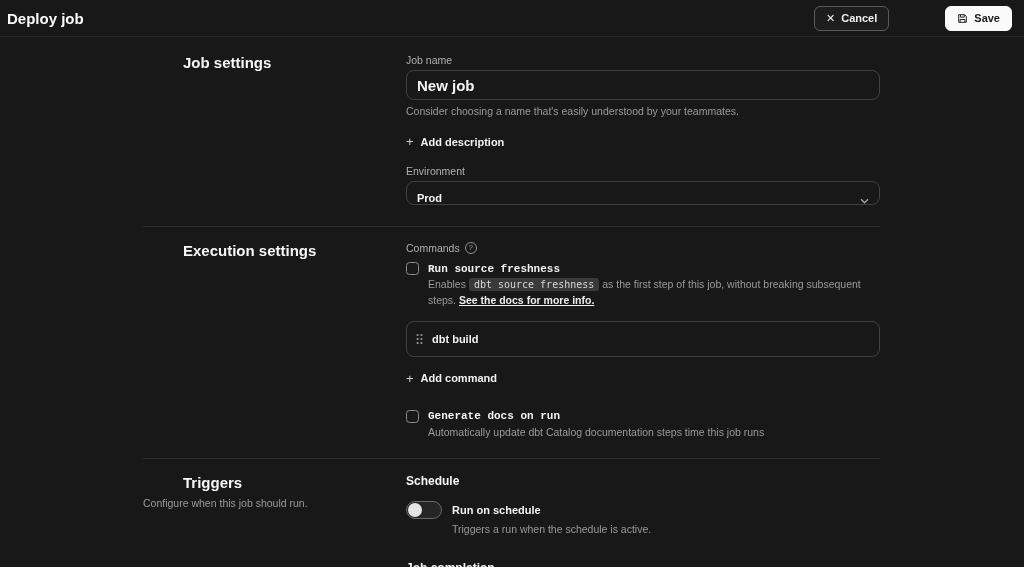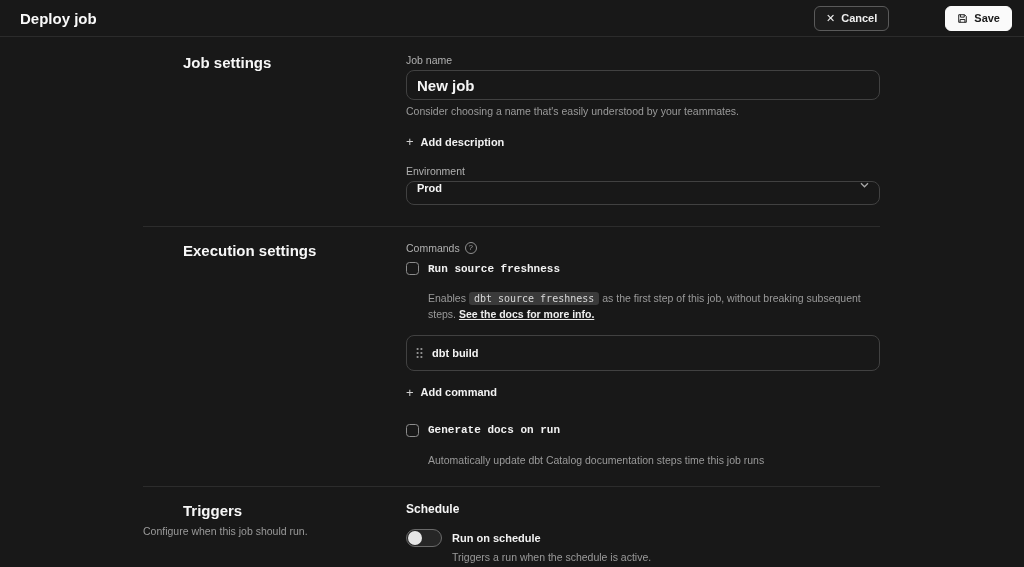--- a/index.html
+++ b/index.html
@@ -8,21 +8,21 @@
     background:#181818;
     color:#f2f2f2;
     font-family:"Liberation Sans", sans-serif;
     font-size:11px;
     -webkit-font-smoothing:antialiased;
   }
 
   
   .topbar {
     height:37px; display:flex; align-items:center; justify-content:space-between;
-    padding:0 12px 0 20px; border-bottom:1px solid #2b2b2b; background:#181818;
+    padding:0 12px 0 7px; border-bottom:1px solid #2b2b2b; background:#181818;
   }
   .page-title { font-size:15px; font-weight:700; color:#fafafa; }
   .topbar-actions { display:flex; gap:8px; }
   .btn {
     display:inline-flex; align-items:center; gap:6px; height:25px;
     padding:0 11px; border-radius:6px; font-size:11px; font-weight:700;
     cursor:pointer; border:1px solid transparent; line-height:1;
   }
   .btn-secondary { background:#1d1d1d; color:#f0f0f0; border-color:#5a5a5a; }
   .btn-primary { background:#fafafa; color:#1b1b1b; border-color:#fafafa;margin-left:48px; }
@@ -36,36 +36,36 @@
   .sec-sub { margin-top:6px; font-size:10.5px; color:#9a9a9a; font-weight:400; }
 
   .field-label { font-size:10.5px; color:#b0b0b0; margin-bottom:4px; display:flex; align-items:center; gap:5px; }
   .help-text { font-size:10.5px; color:#9a9a9a; }
 
   .text-input, .select-box, .command-box {
     width:100%; background:#181818; border:1px solid #414141; border-radius:8px;
     color:#f5f5f5; font-family:"Liberation Sans", sans-serif;
   }
   .text-input { height:30px; padding:1px 10px; font-size:15px; font-weight:700; outline:none; }
-  .select-box { height:24px; display:flex; align-items:flex-start; justify-content:space-between;
+  .select-box { height:24px; display:flex; align-items:flex-end; justify-content:space-between;
     padding:0 10px; font-size:11px; font-weight:700; cursor:pointer; }
   .command-box { height:22px; display:flex; align-items:center; gap:9px; padding:17px 9px;
     font-size:11px; font-weight:700; cursor:default; }
 
   .add-link { display:inline-flex; align-items:center; gap:7px; font-size:11px; font-weight:700;
     color:#f2f2f2; cursor:pointer; }
   .plus-glyph { font-size:13px; font-weight:400; color:#cfcfcf; }
 
   .check-row { display:flex; align-items:center; gap:9px;font-family:Liberation Mono, monospace; }
   .checkbox {
     width:13px; height:13px; border:1.5px solid #8d8d8d; border-radius:3.5px;
     background:transparent; flex:0 0 auto; cursor:pointer;
   }
   .check-label { font-size:11px; font-weight:700; color:#f2f2f2; }
-  .check-help { margin-left:22px; margin-top:16px; line-height:1.45; max-width:462px; }
+  .check-help { margin-left:22px; margin-top:2px; line-height:1.45; max-width:462px; }
 
   .code-chip {
     font-family:"DejaVu Sans Mono", monospace; font-size:10px; color:#d8d8d8;
     background:#3a3a3a; border-radius:3px; padding:1px 5px;
   }
   .docs-link { color:#ededed; font-weight:700; text-decoration:underline; cursor:pointer; }
 
   .help-icon {
     width:12px; height:12px; border:1px solid #8f8f8f; border-radius:50%;
     display:inline-flex; align-items:center; justify-content:center;

